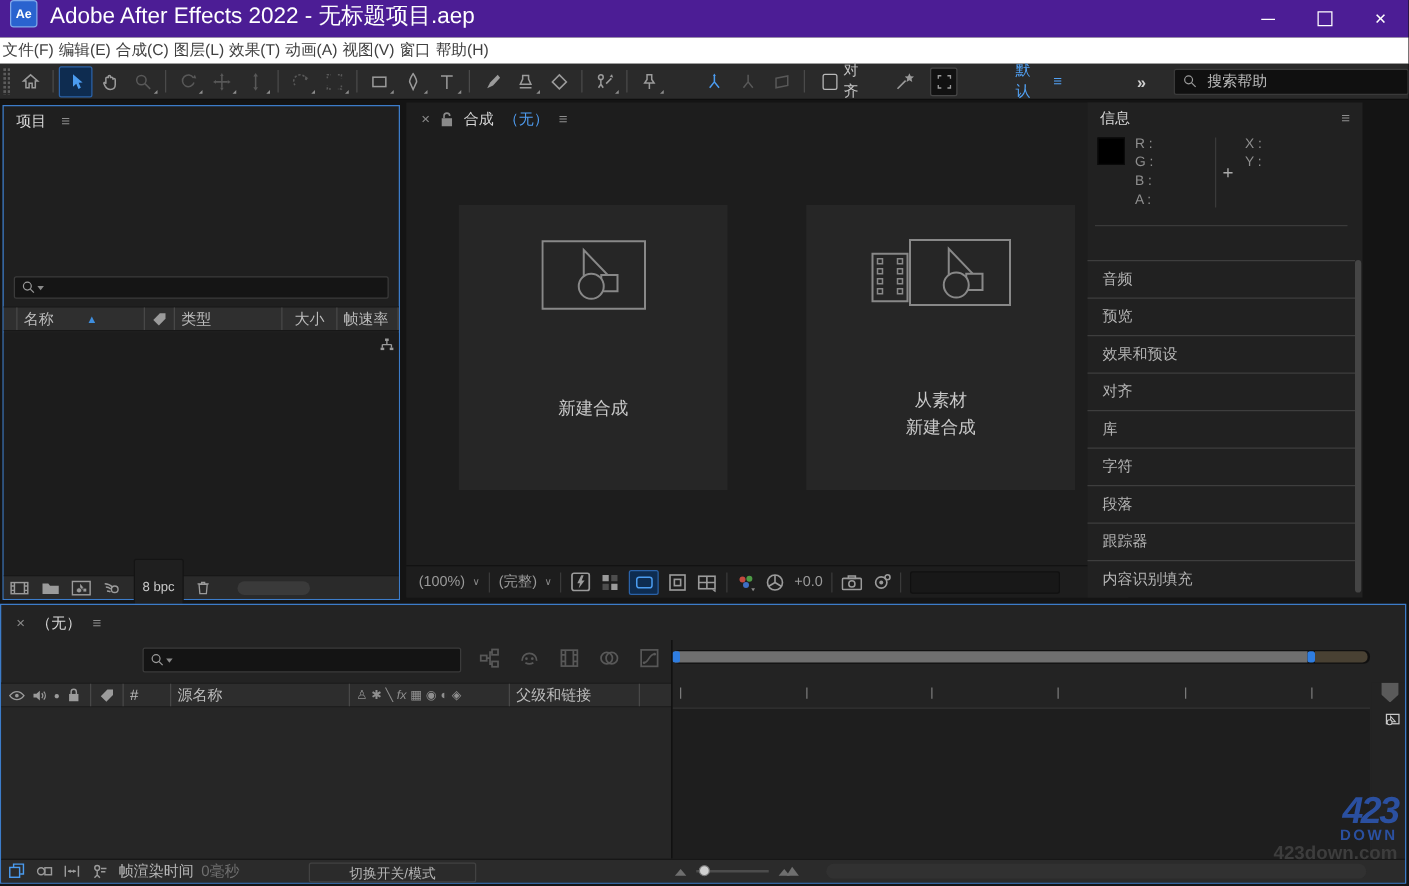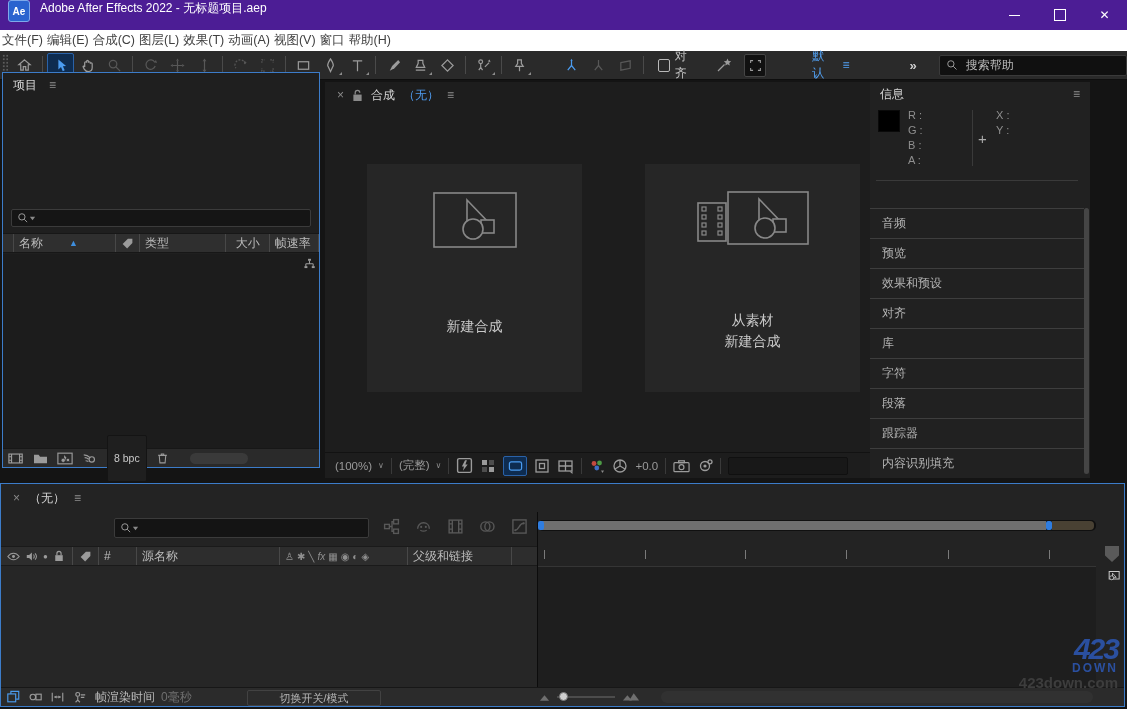--- a/index.html
+++ b/index.html
@@ -8,21 +8,21 @@
   .abs{position:absolute;}
   svg{display:block;}
   .ic{stroke:#9b9b9b;fill:none;stroke-width:1.3;}
   .ic-dim{stroke:#585858;fill:none;stroke-width:1.3;}
   .ic-blue{stroke:#4b9cf0;fill:none;stroke-width:1.3;}
 
   
   .titlebar{left:0;top:0;width:1127px;height:30px;background:#4c1d95;display:flex;align-items:flex-start;}
   .ae-badge{width:20px;height:20px;margin-left:8px;border-radius:3px;background:#2a63cf;border:1px solid #7fa9ea;
             color:#fff;font-size:10px;font-weight:bold;display:flex;align-items:center;justify-content:center;}
-  .tb-title{color:#fff;font-size:12px;margin-left:10px;flex:1;}
+  .tb-title{color:#fff;font-size:18px;margin-left:10px;flex:1;}
   .winbtn{width:45px;height:30px;display:flex;align-items:center;justify-content:center;color:#fff;font-size:12px;}
   .minbar{width:11px;height:1px;background:#fff;}
   .maxbox{width:10px;height:10px;border:1px solid #fff;}
 
   
   .menubar{left:0;top:30px;width:1127px;height:21px;background:#ffffff;display:flex;align-items:center;}
   .menu-item{font-size:12.5px;color:#404040;padding:0 2px;line-height:21px;}
 
   
   .toolbar{left:0;top:51px;width:1127px;height:29px;background:#2a2a2a;display:flex;align-items:center;border-bottom:1px solid #0e0e0e;box-sizing:border-box;}
@@ -40,21 +40,21 @@
   .helpsearch{margin-left:22px;width:188px;height:19px;background:#101010;border:1px solid #3a3a3a;border-radius:2px;display:flex;align-items:center;padding:0 6px;}
   .helpsearch input{background:transparent;border:0;outline:0;color:#ddd;font-size:12px;width:140px;margin-left:6px;font-family:"Liberation Sans",sans-serif;}
   .helpsearch input::placeholder{color:#b9b9b9;opacity:1;}
 
   
   .panel{background:#1f1f1f;box-sizing:border-box;}
   .ptab{font-size:12px;color:#d6d6d6;}
   .pmenu{color:#8f8f8f;font-size:12px;}
 
   
-  .project{left:2px;top:72px;width:318px;height:396px;border:1px solid #3c7cc9;}
+  .project{left:2px;top:84px;width:318px;height:396px;border:1px solid #3c7cc9;}
   .proj-tabrow{height:24px;display:flex;align-items:center;padding-left:10px;gap:12px;}
   .proj-search{position:absolute;left:8px;top:136px;width:300px;height:18px;background:#151515;border:1px solid #3b3b3b;border-radius:2px;display:flex;align-items:center;padding-left:5px;box-sizing:border-box;}
   .proj-cols{position:absolute;left:0;top:160px;width:100%;height:20px;background:#2f2f2f;display:flex;align-items:center;border-top:1px solid #171717;border-bottom:1px solid #171717;box-sizing:border-box;}
   .pc{display:flex;align-items:center;height:100%;border-right:1px solid #484848;color:#bcbcbc;font-size:12px;padding:0 5px;box-sizing:border-box;}
   .sortup{color:#3e8ede;font-size:9px;margin-left:26px;}
   .proj-list{position:absolute;left:0;top:181px;width:100%;height:194px;background:#1c1c1c;}
   .proj-foot{position:absolute;left:0;top:375px;width:100%;height:19px;background:#2a2a2a;display:flex;align-items:center;gap:9px;padding-left:5px;box-sizing:border-box;border-top:1px solid #171717;}
   .bpc{height:13px;background:#1f1f1f;border:1px solid #141414;color:#c9c9c9;font-size:10.5px;display:flex;align-items:center;padding:16px 6px;border-radius:2px;}
   .pill{width:58px;height:11px;background:#3a3a3a;border-radius:6px;margin-left:12px;}
 

